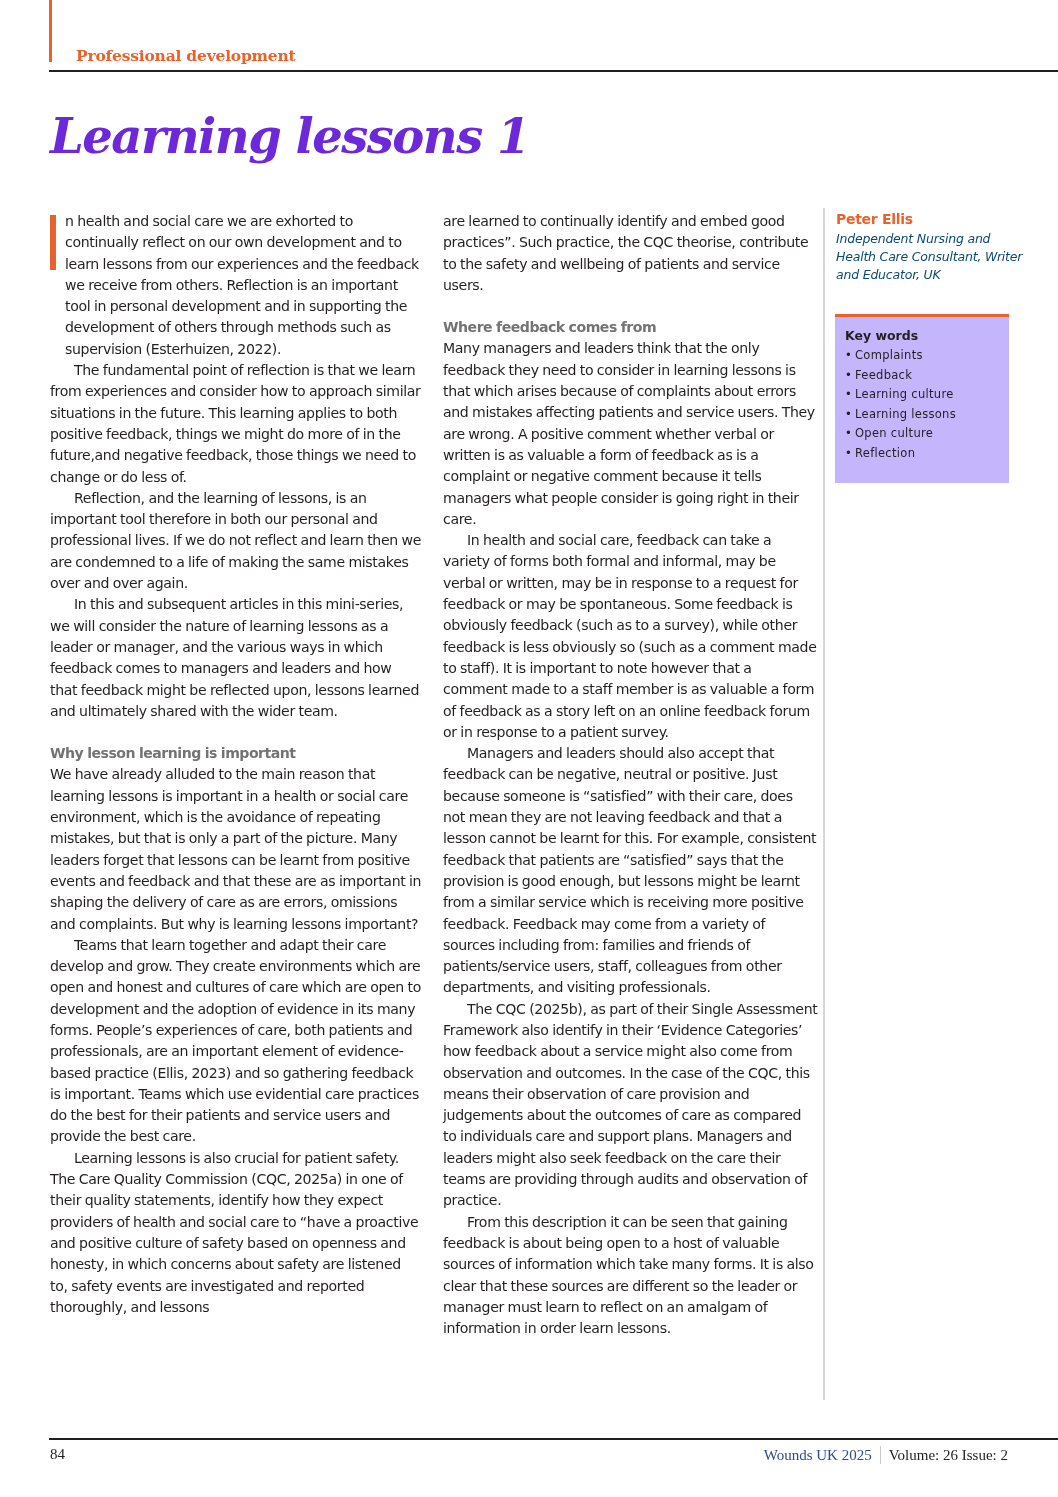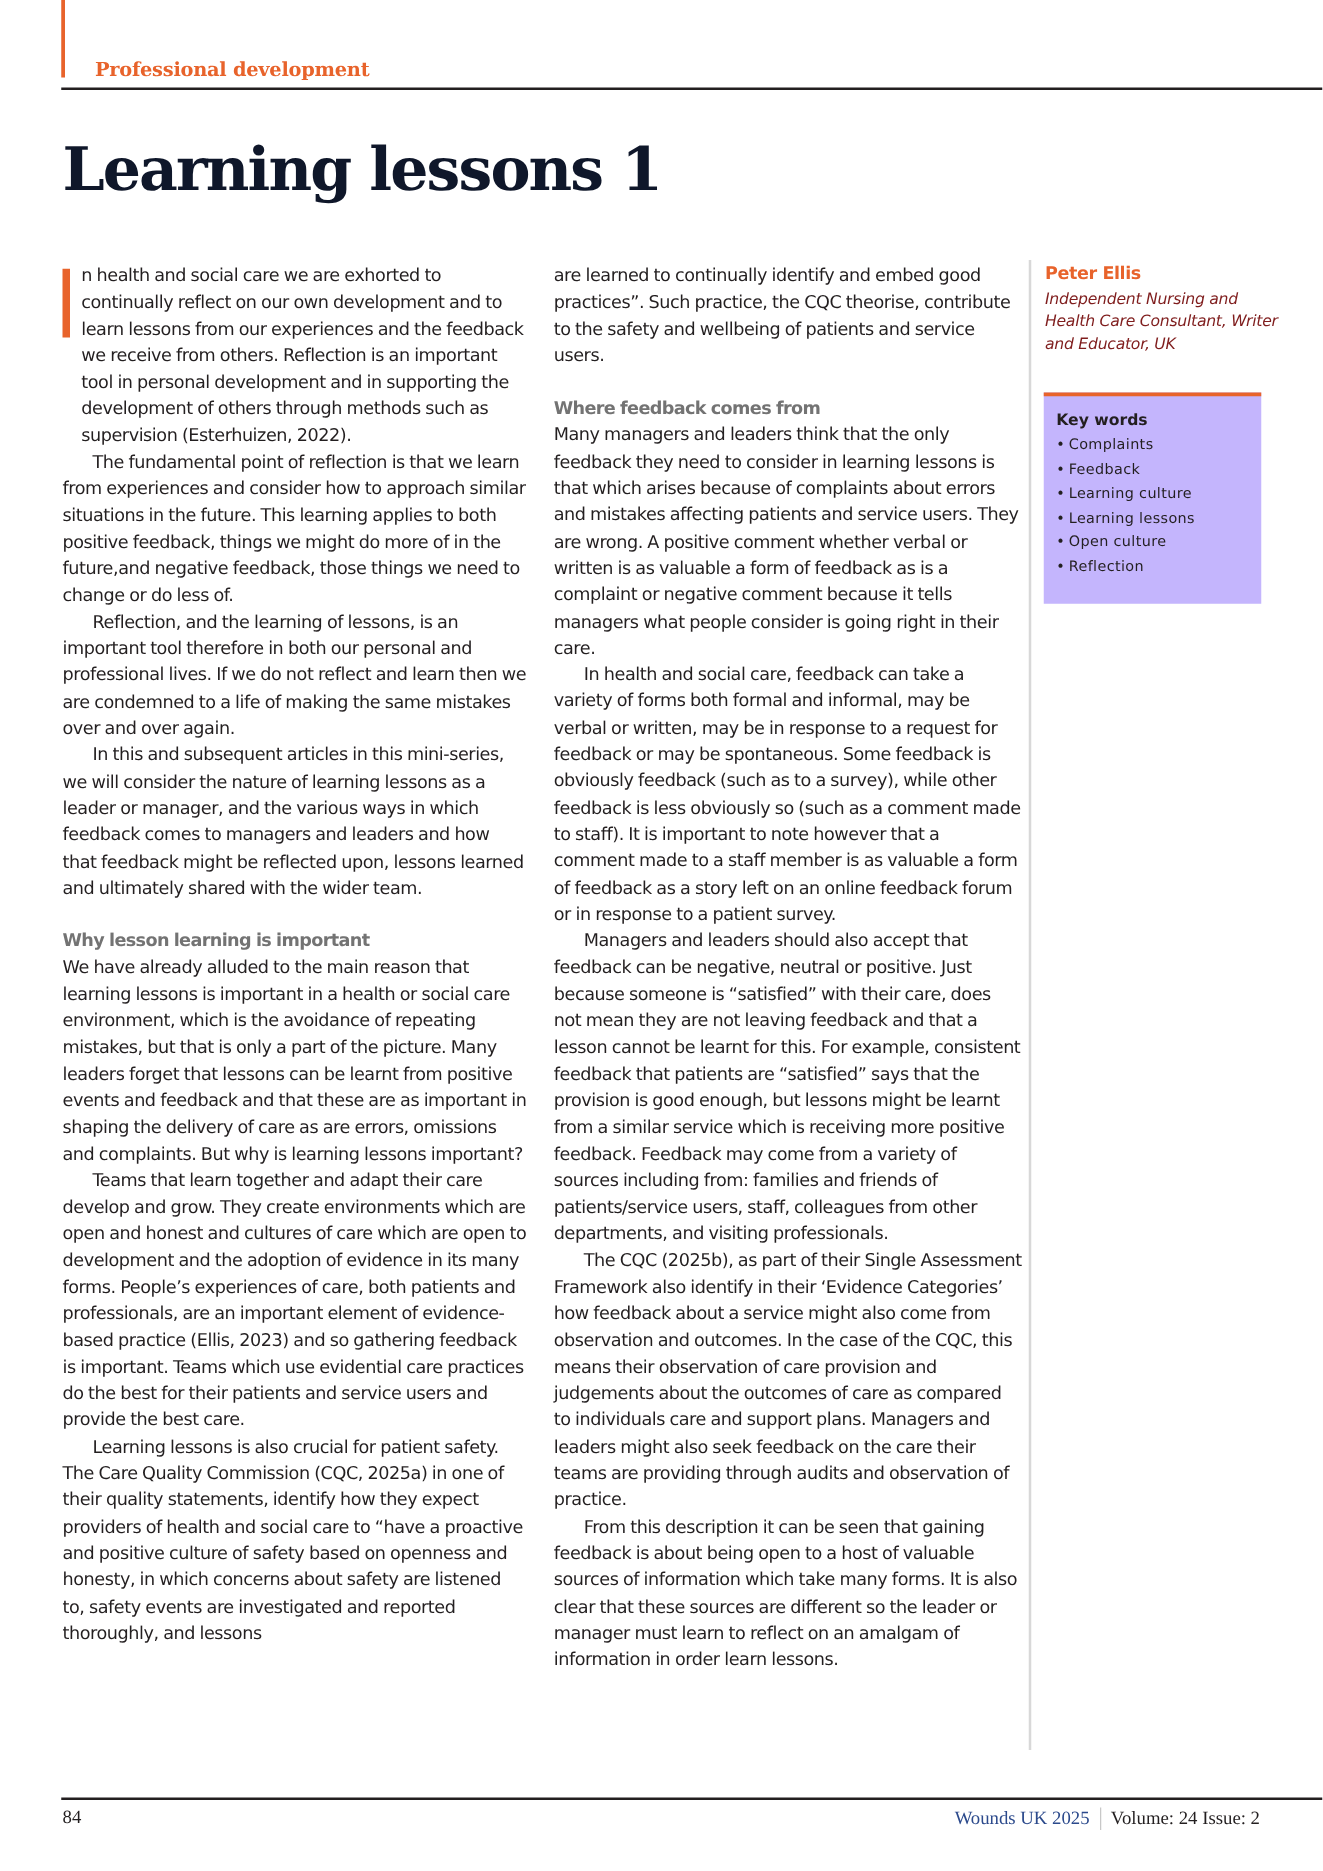--- a/index.html
+++ b/index.html
@@ -15,21 +15,21 @@
       position: absolute; left: 61px; top: 46px;
       font-family: "DejaVu Serif", serif; font-weight: bold; font-size: 15.5px;
       color: #e8632b; letter-spacing: -0.2px; margin-left: 15px;
     }
     .header-rule {
       position: absolute; left: 49px; right: 0; top: 70px; height: 1.5px; background: #231f20;
     }
     .title {
       position: absolute; left: 50px; top: 112px; margin: 0;
       font-family: "DejaVu Serif", serif; font-weight: bold; font-size: 48px;
-      color: #0f172a; letter-spacing: -1.5px; line-height: 1;
+      color: #6d28d9; letter-spacing: -1.5px; line-height: 1; font-style: italic;
     }
     .col {
       position: absolute; top: 211px; width: 372px;
       font-size: 14.1px; line-height: 21.3px; color: #231f20;
       letter-spacing: -0.35px; word-spacing: -0.5px;
     }
     .col1 { left: 50px; }
     .col2 { left: 443px; width: 375px; }
     .col p { margin: 0; text-indent: 24px; }
     .col p.noindent { text-indent: 0; }
@@ -45,21 +45,21 @@
     .divider {
       position: absolute; left: 823px; top: 208px; width: 2px; height: 1192px; background: #d8d8d8;
     }
     .author {
       position: absolute; left: 836px; top: 209px; width: 190px;
     }
     .author-name {
       font-weight: bold; font-size: 14px; color: #e8632b; line-height: 20px; letter-spacing: -0.3px;
     }
     .author-affil {
-      font-style: italic; font-size: 12.5px; line-height: 18px; color: #7f1d1d; margin-top: 1px;
+      font-style: italic; font-size: 12.5px; line-height: 18px; color: #0c4a6e; margin-top: 1px;
       letter-spacing: -0.2px;
     }
     .keywords {
       position: absolute; left: 835px; top: 314px; width: 174px; height: 169px;
       background: #c4b5fd; border-top: 3px solid #e8632b; box-sizing: border-box;
       padding: 10px 10px 0 10px;
     }
     .kw-title { font-weight: bold; font-size: 12.5px; color: #231f20; line-height: 18px; }
     .kw-list { list-style: none; margin: 1px 0 0 0; padding: 0; }
     .kw-list li { font-size: 11.5px; line-height: 19.5px; color: #231f20; letter-spacing: 0.3px; }
@@ -129,14 +129,14 @@
     <li><span class="bullet">•</span><span>Open culture</span></li>
     <li><span class="bullet">•</span><span>Reflection</span></li>
   </ul>
 </div>
 
 <div class="footer-rule"></div>
 <div class="page-num">84</div>
 <div class="footer-right">
   <span class="journal">Wounds UK 2025</span>
   <span class="footer-sep"></span>
-  <span>Volume: 24 Issue: 2</span>
+  <span>Volume: 26 Issue: 2</span>
 </div>
 
 </body></html>

